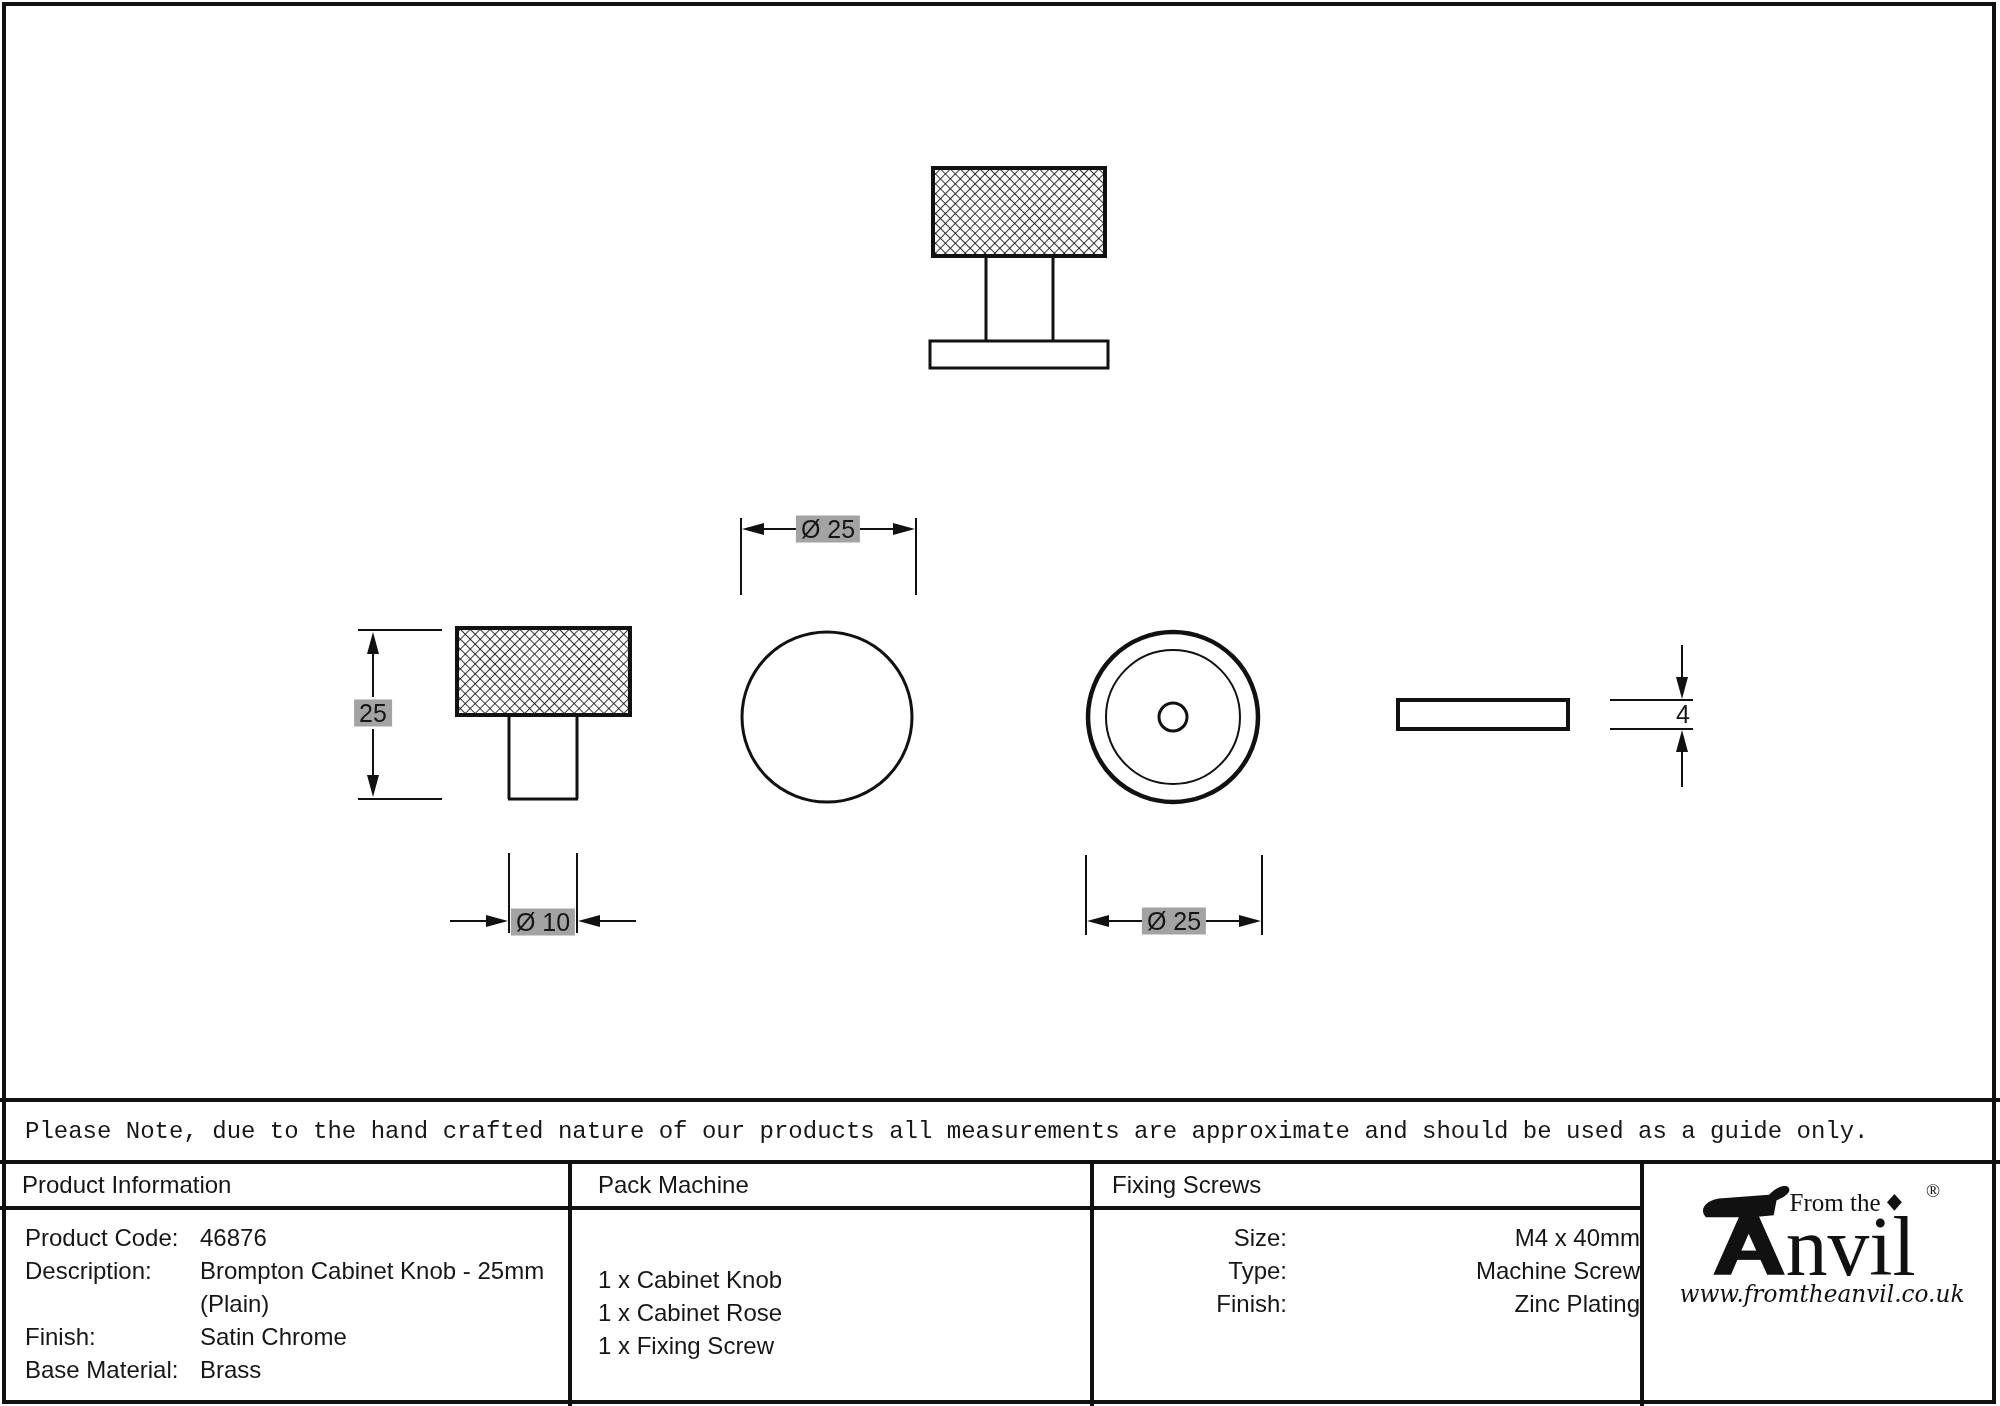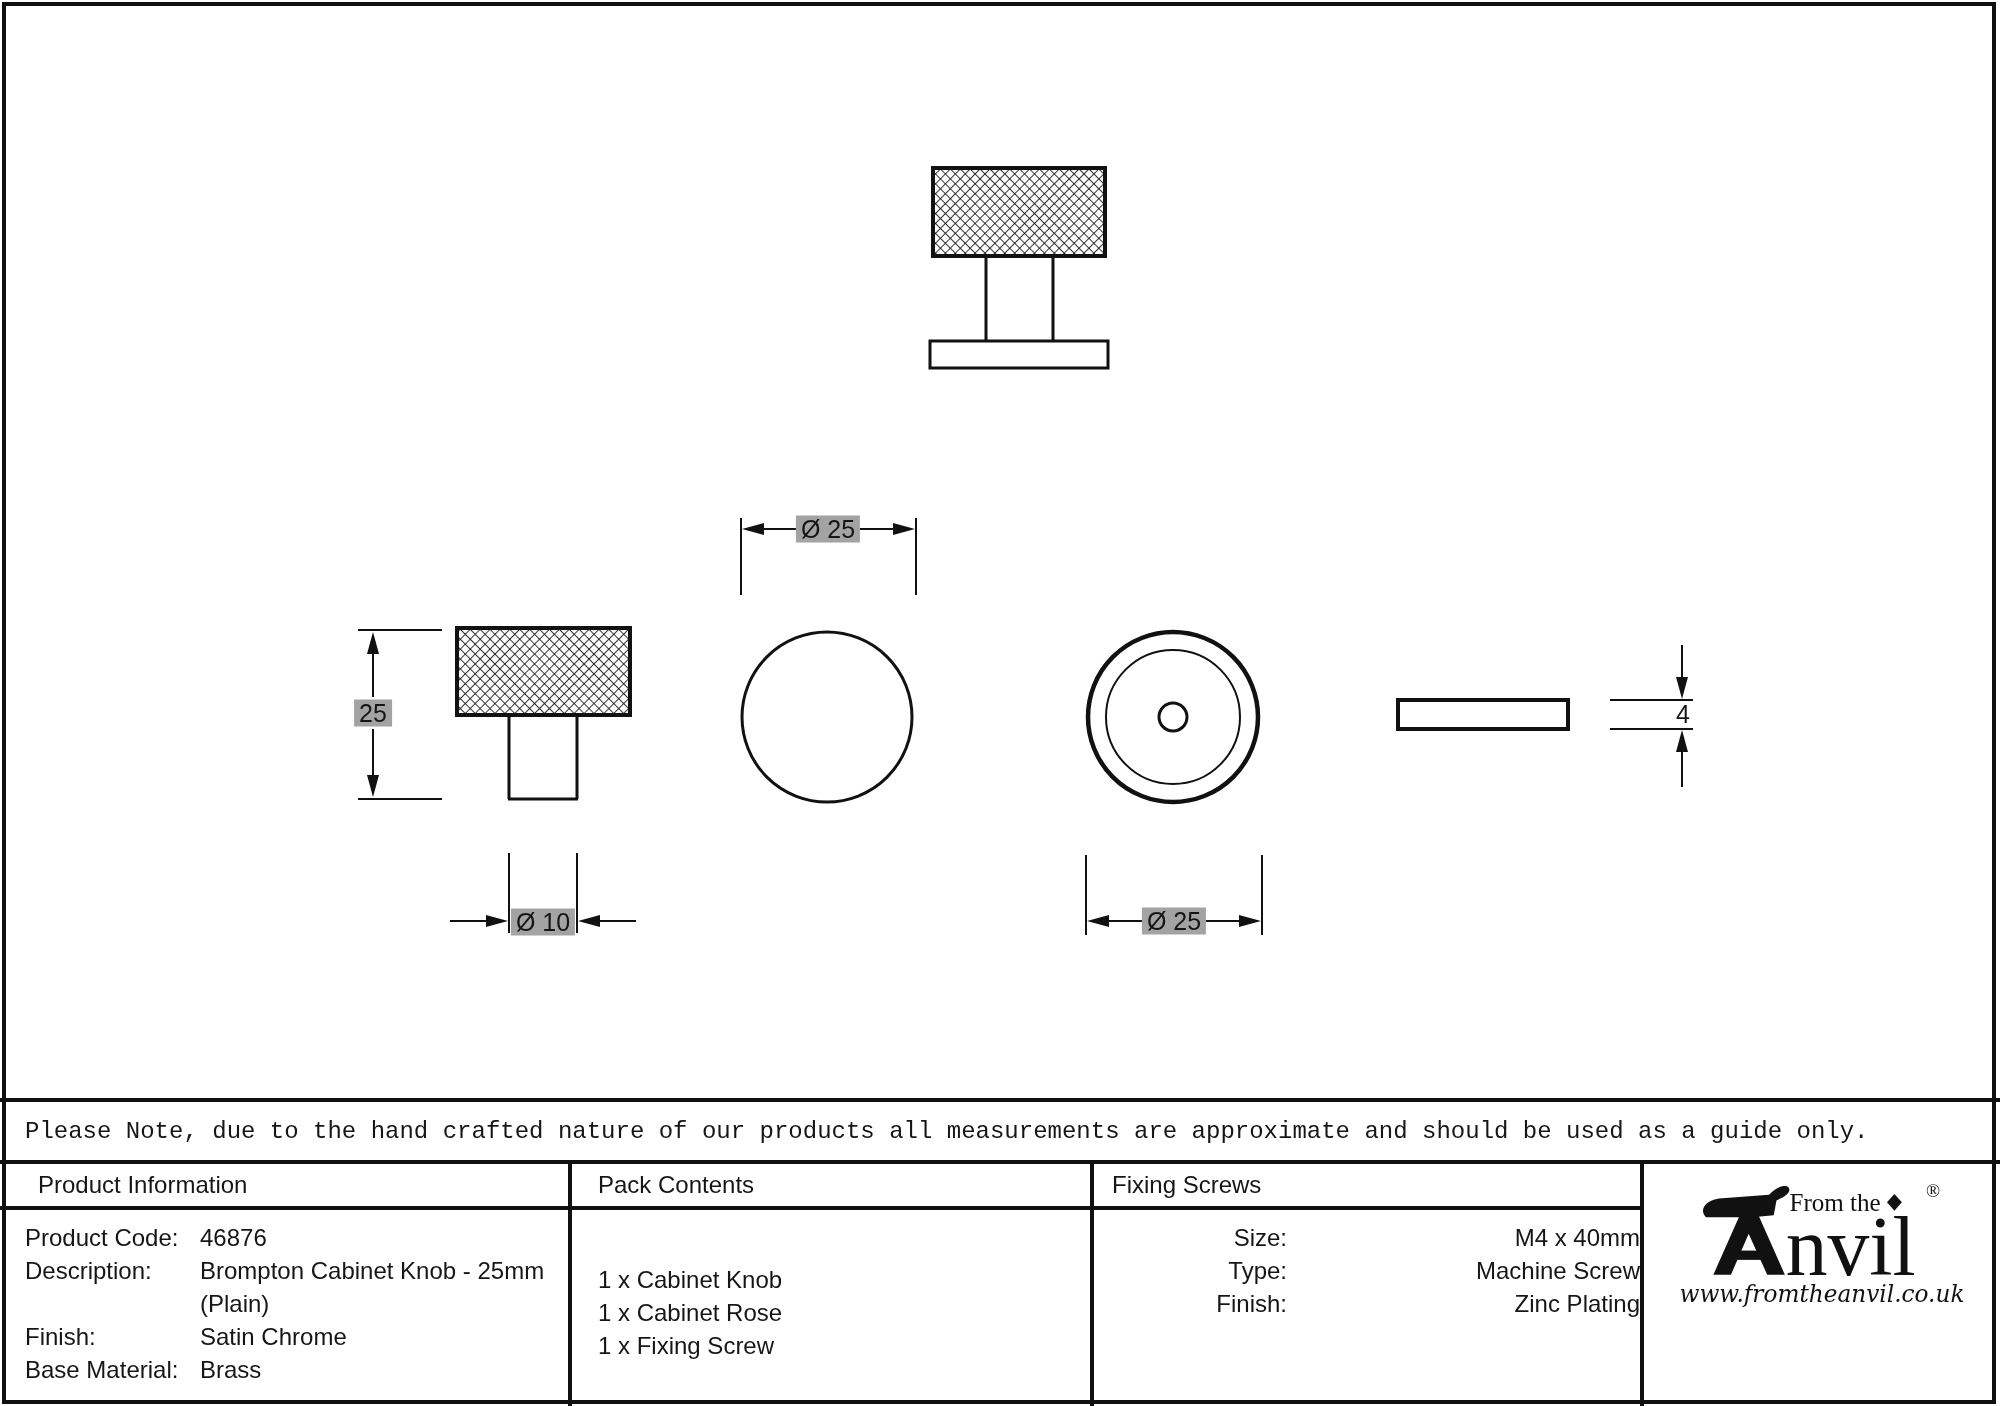--- a/index.html
+++ b/index.html
@@ -33,21 +33,21 @@
   .cols { flex:1; display:flex; min-height:0; }
   .col { height:100%; display:flex; flex-direction:column; }
   .col-product  { width:572px; border-right:4px solid #111; }
   .col-pack     { width:522px; border-right:4px solid #111; }
   .col-screws   { width:550px; border-right:4px solid #111; }
   .col-logo     { flex:1; display:flex; flex-direction:column; align-items:center; }
   .col-header {
     height:46px; border-bottom:4px solid #111; flex:none;
     display:flex; align-items:center; font-size:24px;
   }
-  .col-product .col-header { padding-left:38px; }
+  .col-product .col-header { padding-left:22px; }
   .col-pack .col-header    { padding-left:26px; }
   .col-screws .col-header  { padding-left:18px; }
   .col-body { padding-top:11px; font-size:24px; line-height:33px; }
   .kv-grid { display:grid; grid-template-columns:175px 1fr; }
   .col-product .col-body { padding-left:25px; }
   .col-screws  .col-body { padding-left:18px;text-align:right; }
   .col-pack    .col-body { padding-left:26px;margin-top:42px; }
   .desc-value { max-width:378px; }
   .pack-item { display:block; }
   
@@ -165,21 +165,21 @@
           <div>Description:</div>
           <div class="desc-value">Brompton Cabinet Knob - 25mm (Plain)</div>
           <div>Finish:</div>
           <div>Satin Chrome</div>
           <div>Base Material:</div>
           <div>Brass</div>
         </div>
       </div>
 
       <div class="col col-pack">
-        <div class="col-header">Pack Contents</div>
+        <div class="col-header">Pack Machine</div>
         <div class="col-body">
           <span class="pack-item">1 x Cabinet Knob</span>
           <span class="pack-item">1 x Cabinet Rose</span>
           <span class="pack-item">1 x Fixing Screw</span>
         </div>
       </div>
 
       <div class="col col-screws">
         <div class="col-header">Fixing Screws</div>
         <div class="col-body kv-grid">

